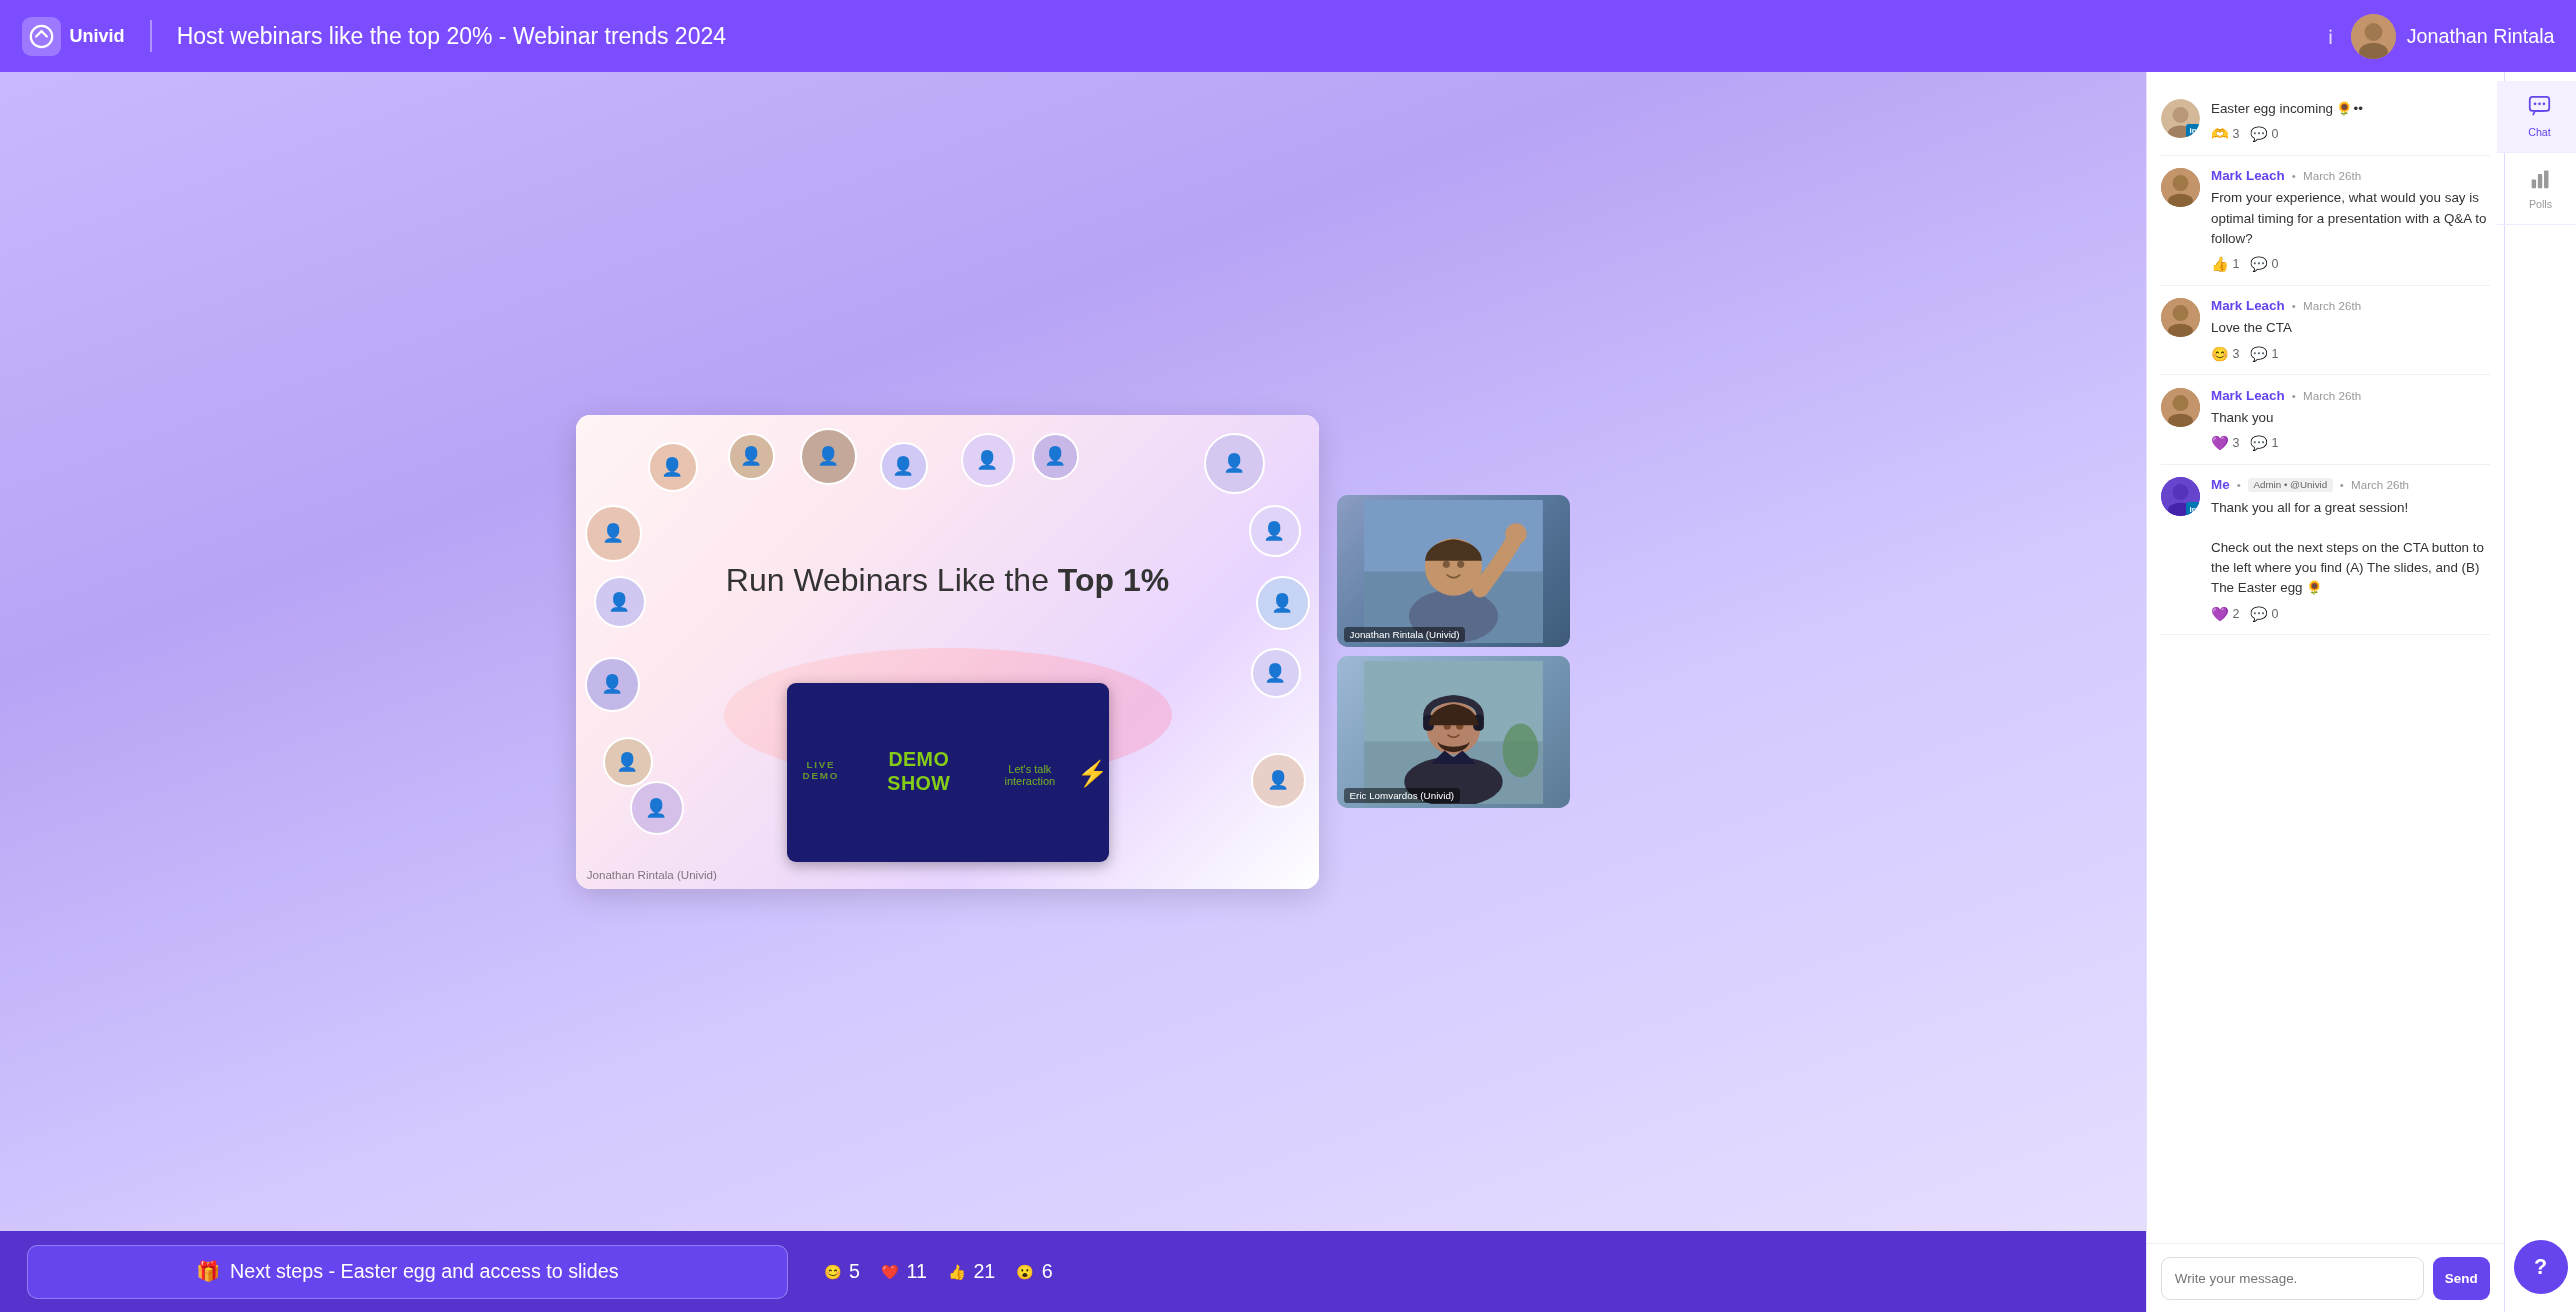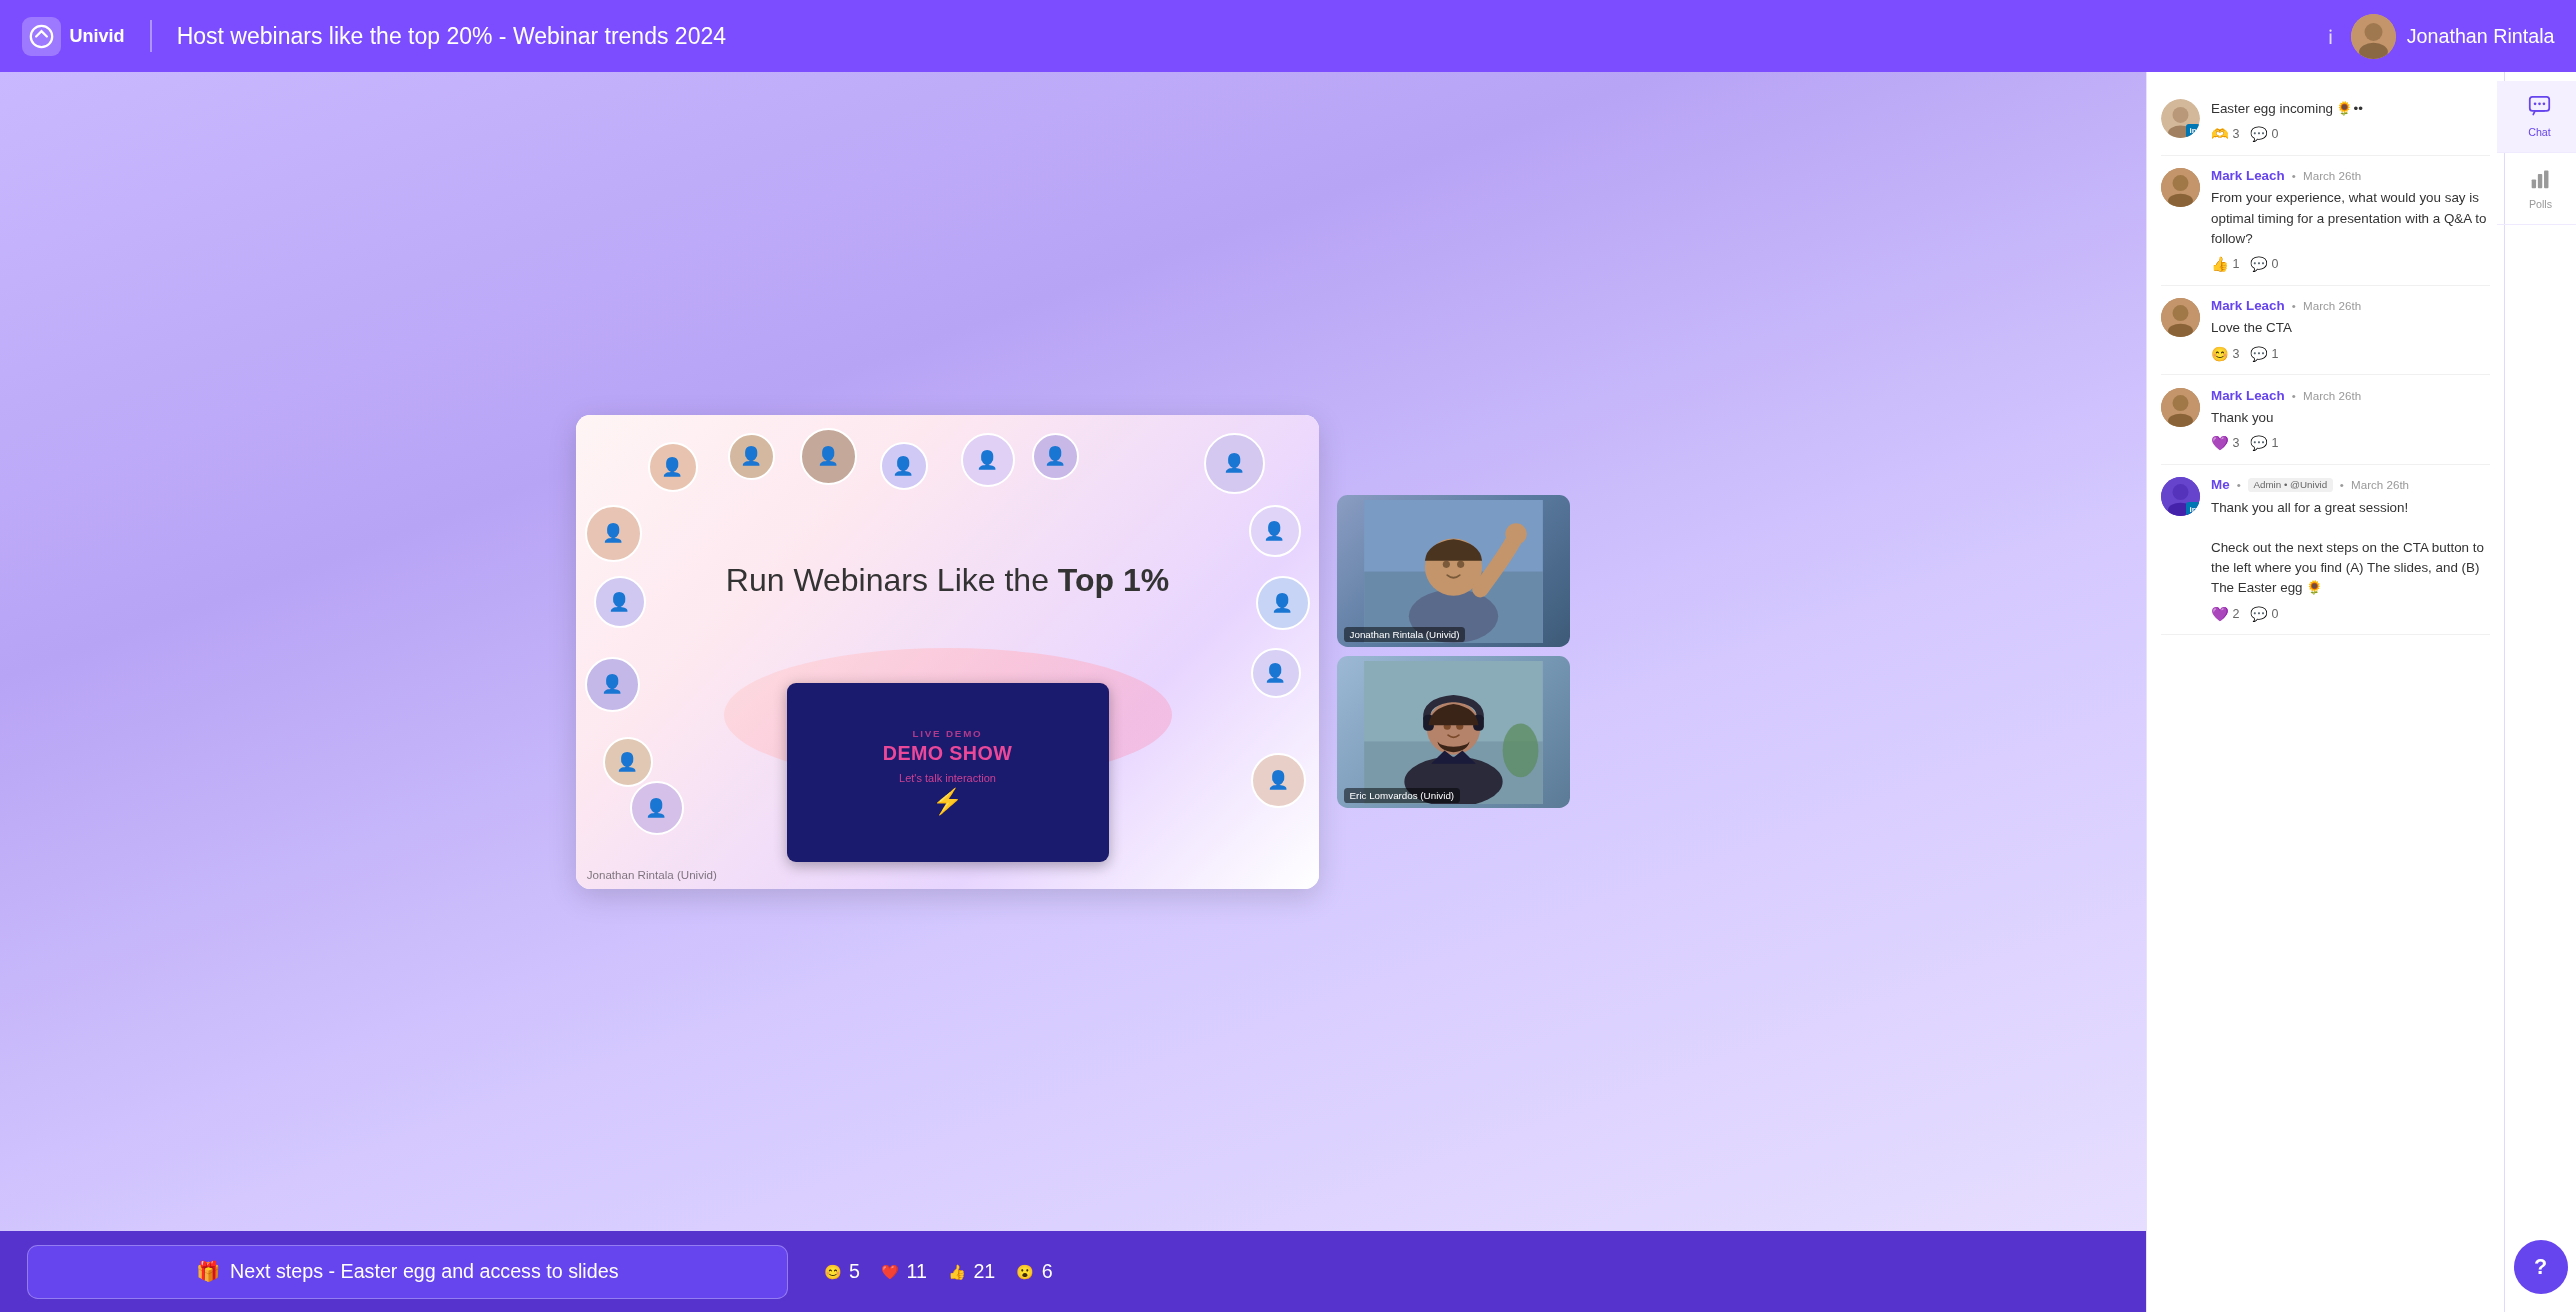--- a/index.html
+++ b/index.html
@@ -128,24 +128,24 @@
     .inner-demo {
       position: absolute;
       bottom: 27px;
       left: 50%;
       transform: translateX(-50%);
       width: 322px;
       height: 179px;
       background: #1a1a6e;
       border-radius: 9px;
       display: flex;
-      flex-direction: column;
-      align-items: center;
-      justify-content: center;
-      color: #ec4899;
+      flex-direction: row;
+      align-items: center;
+      justify-content: center;
+      color: #84cc16;
       font-size: 16px;
       font-weight: 700;
       text-align: center;
       box-shadow: 0 3.6px 14.3px rgba(0,0,0,0.3);
     }
     .inner-demo-title {
       font-size: 19.7px;
       font-weight: 900;
       line-height: 1.2;
       letter-spacing: 0.4px;
@@ -776,20 +776,24 @@
             </div>
             <div class="msg-reaction">
               <span class="reaction-emoji">💬</span>
               <span>0</span>
             </div>
           </div>
         </div>
       </div>
     </div>
 
+    <div class="chat-input-area">
+      <input type="text" class="chat-input" placeholder="Write your message." style="">
+      <button class="send-button">Send</button>
+    </div>
   </div>
 
   <div class="tab-bar">
     <div class="tab-item active">
       <div class="tab-icon">
         <svg width="23" height="23" viewBox="0 0 26 26" fill="none">
           <rect x="2" y="2" width="22" height="16" rx="3" stroke="#6644ee" stroke-width="2" fill="none"></rect>
           <path d="M6 22 L8 18 L18 18" stroke="#6644ee" stroke-width="2" stroke-linecap="round"></path>
           <circle cx="8" cy="10" r="1.5" fill="#6644ee"></circle>
           <circle cx="13" cy="10" r="1.5" fill="#6644ee"></circle>

